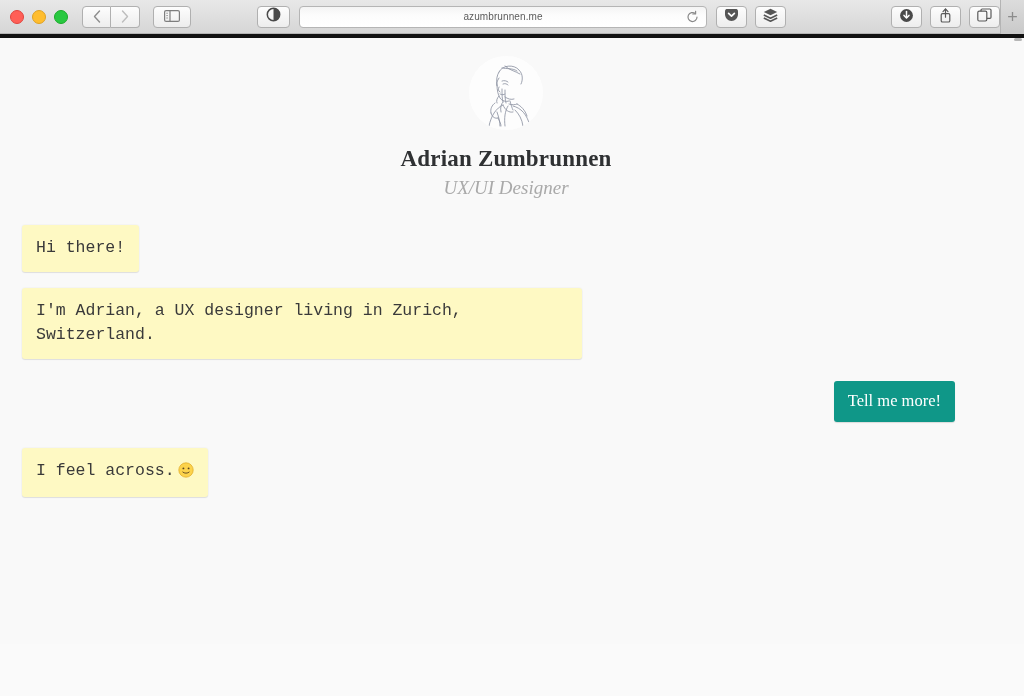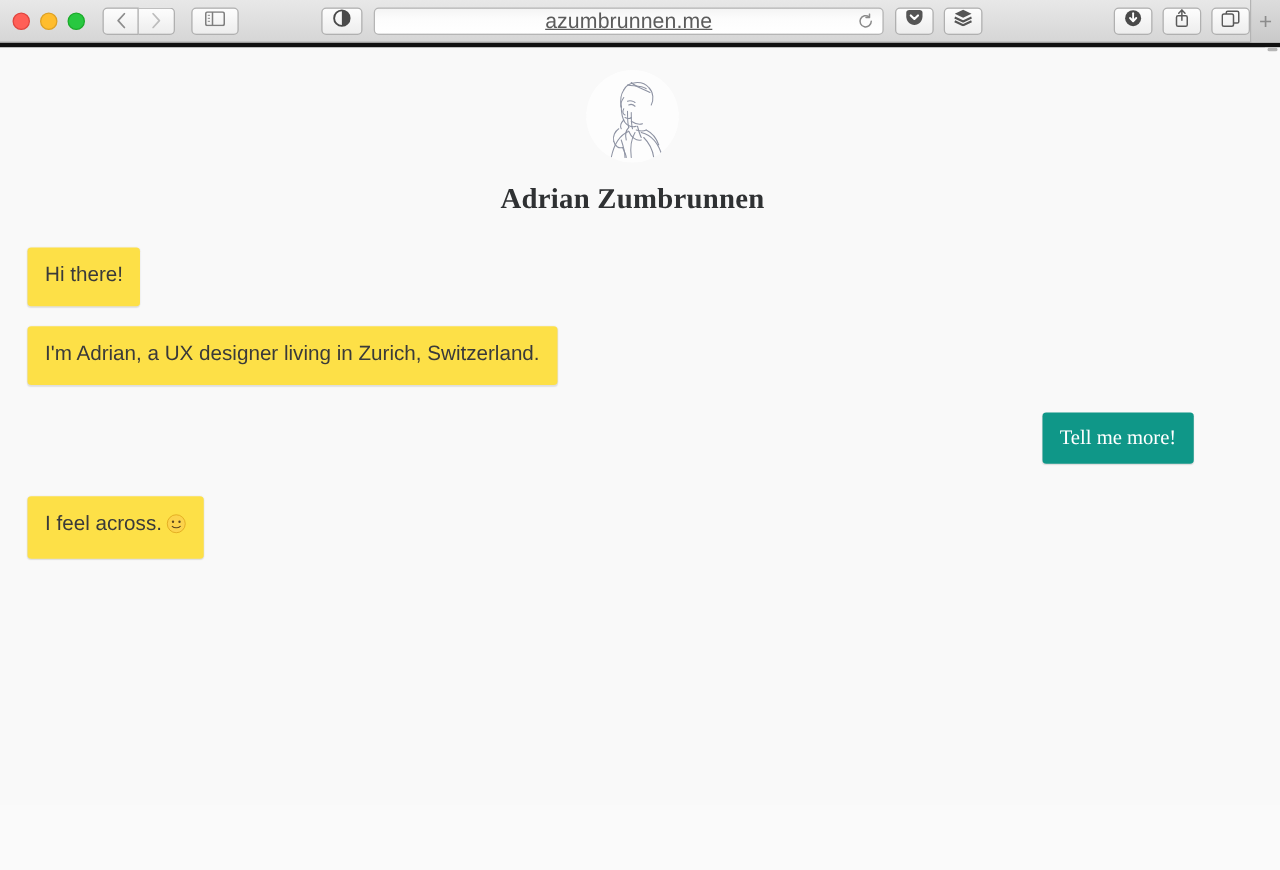--- a/index.html
+++ b/index.html
@@ -80,25 +80,24 @@
     border: 1px solid #b5b5b5;
     border-radius: 4px;
     background: linear-gradient(to bottom, #f4f4f4 0%, #fcfcfc 40%, #ffffff 100%);
     display: flex;
     align-items: center;
     justify-content: center;
     position: relative;
     box-sizing: border-box;
   }
   .url-text {
-    font-size: 17px;
+    font-size: 10px;
     color: #5b5b5b;
     letter-spacing: 0.1px;
     font-family: "Liberation Sans", sans-serif;
-    text-decoration: underline;
   }
   .reload {
     position: absolute;
     right: 7px;
     top: 50%;
     transform: translateY(-50%);
     color: #8a8a8a;
     display: flex;
   }
 
@@ -201,24 +200,24 @@
   }
   .row {
     display: flex;
     padding: 0 22px;
     margin-bottom: 16px;
   }
   .row.left  { justify-content: flex-start; }
   .row.right { justify-content: flex-end; padding-right: 57px; }
 
   .bubble {
-    background: #fde047;
+    background: #fef9c3;
     border-radius: 3px;
     padding: 11px 14px 12px 14px;
-    font-family: Liberation Sans, sans-serif;
+    font-family: Liberation Mono, monospace;
     font-size: 16.5px;
     color: #3a3a3a;
     line-height: 1.45;
     box-shadow: 0 1px 1px rgba(0,0,0,0.09), 0 0 0 1px rgba(0,0,0,0.02);
     max-width: 560px;
     box-sizing: border-box;
   }
   .emoji-face {
     display: inline-block;
     vertical-align: -3px;
@@ -410,20 +409,21 @@
                 <path d="M33 33 C33 38 33 43 34 46"></path>
                 <path d="M36 34 C36 39 36 44 37 47"></path>
                 <path d="M30 40 C28 42 27 45 28 47"></path>
                 <path d="M40 48 C43 49 46 49 48 48"></path>
                 <path d="M48 48 C52 50 56 54 58 60"></path>
               </g>
             </g>
           </svg>
         </div>
         <div class="name">Adrian Zumbrunnen</div>
+        <div class="role">UX/UI Designer</div>
       </div>
 
       <div class="chat">
 
         <div class="row left">
           <div class="bubble">Hi there!</div>
         </div>
 
         <div class="row left">
           <div class="bubble">I'm Adrian, a UX designer living in Zurich, Switzerland.</div>

